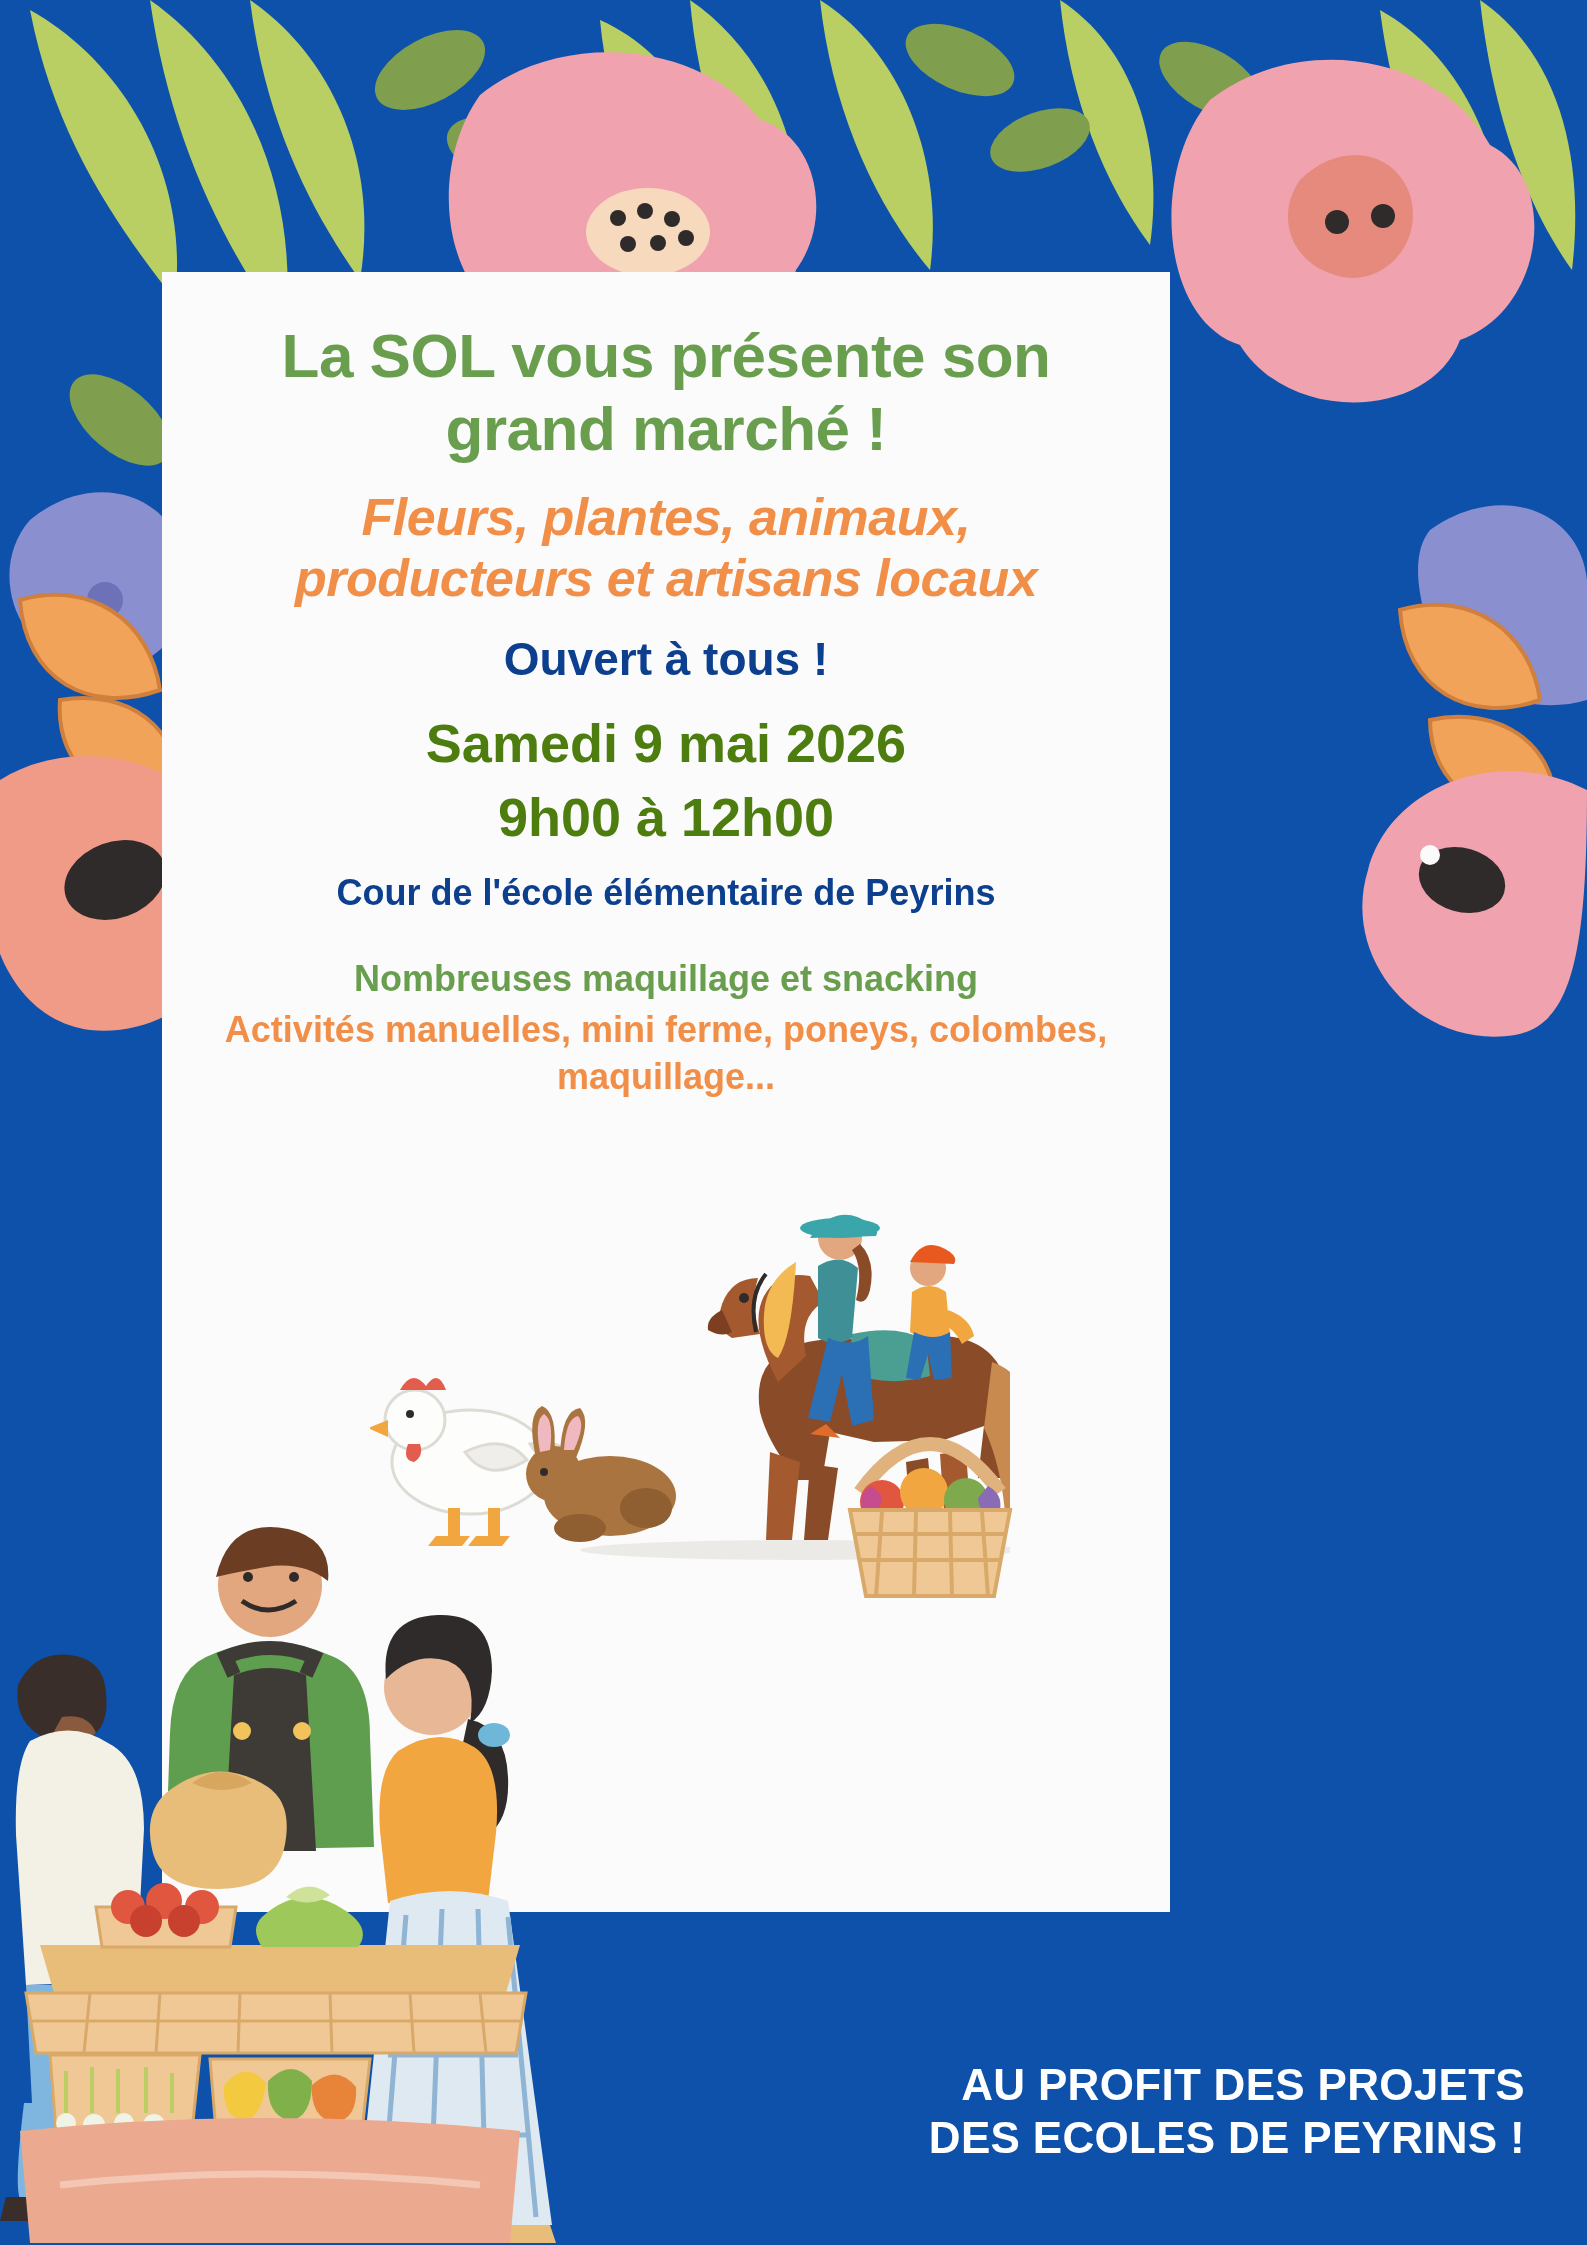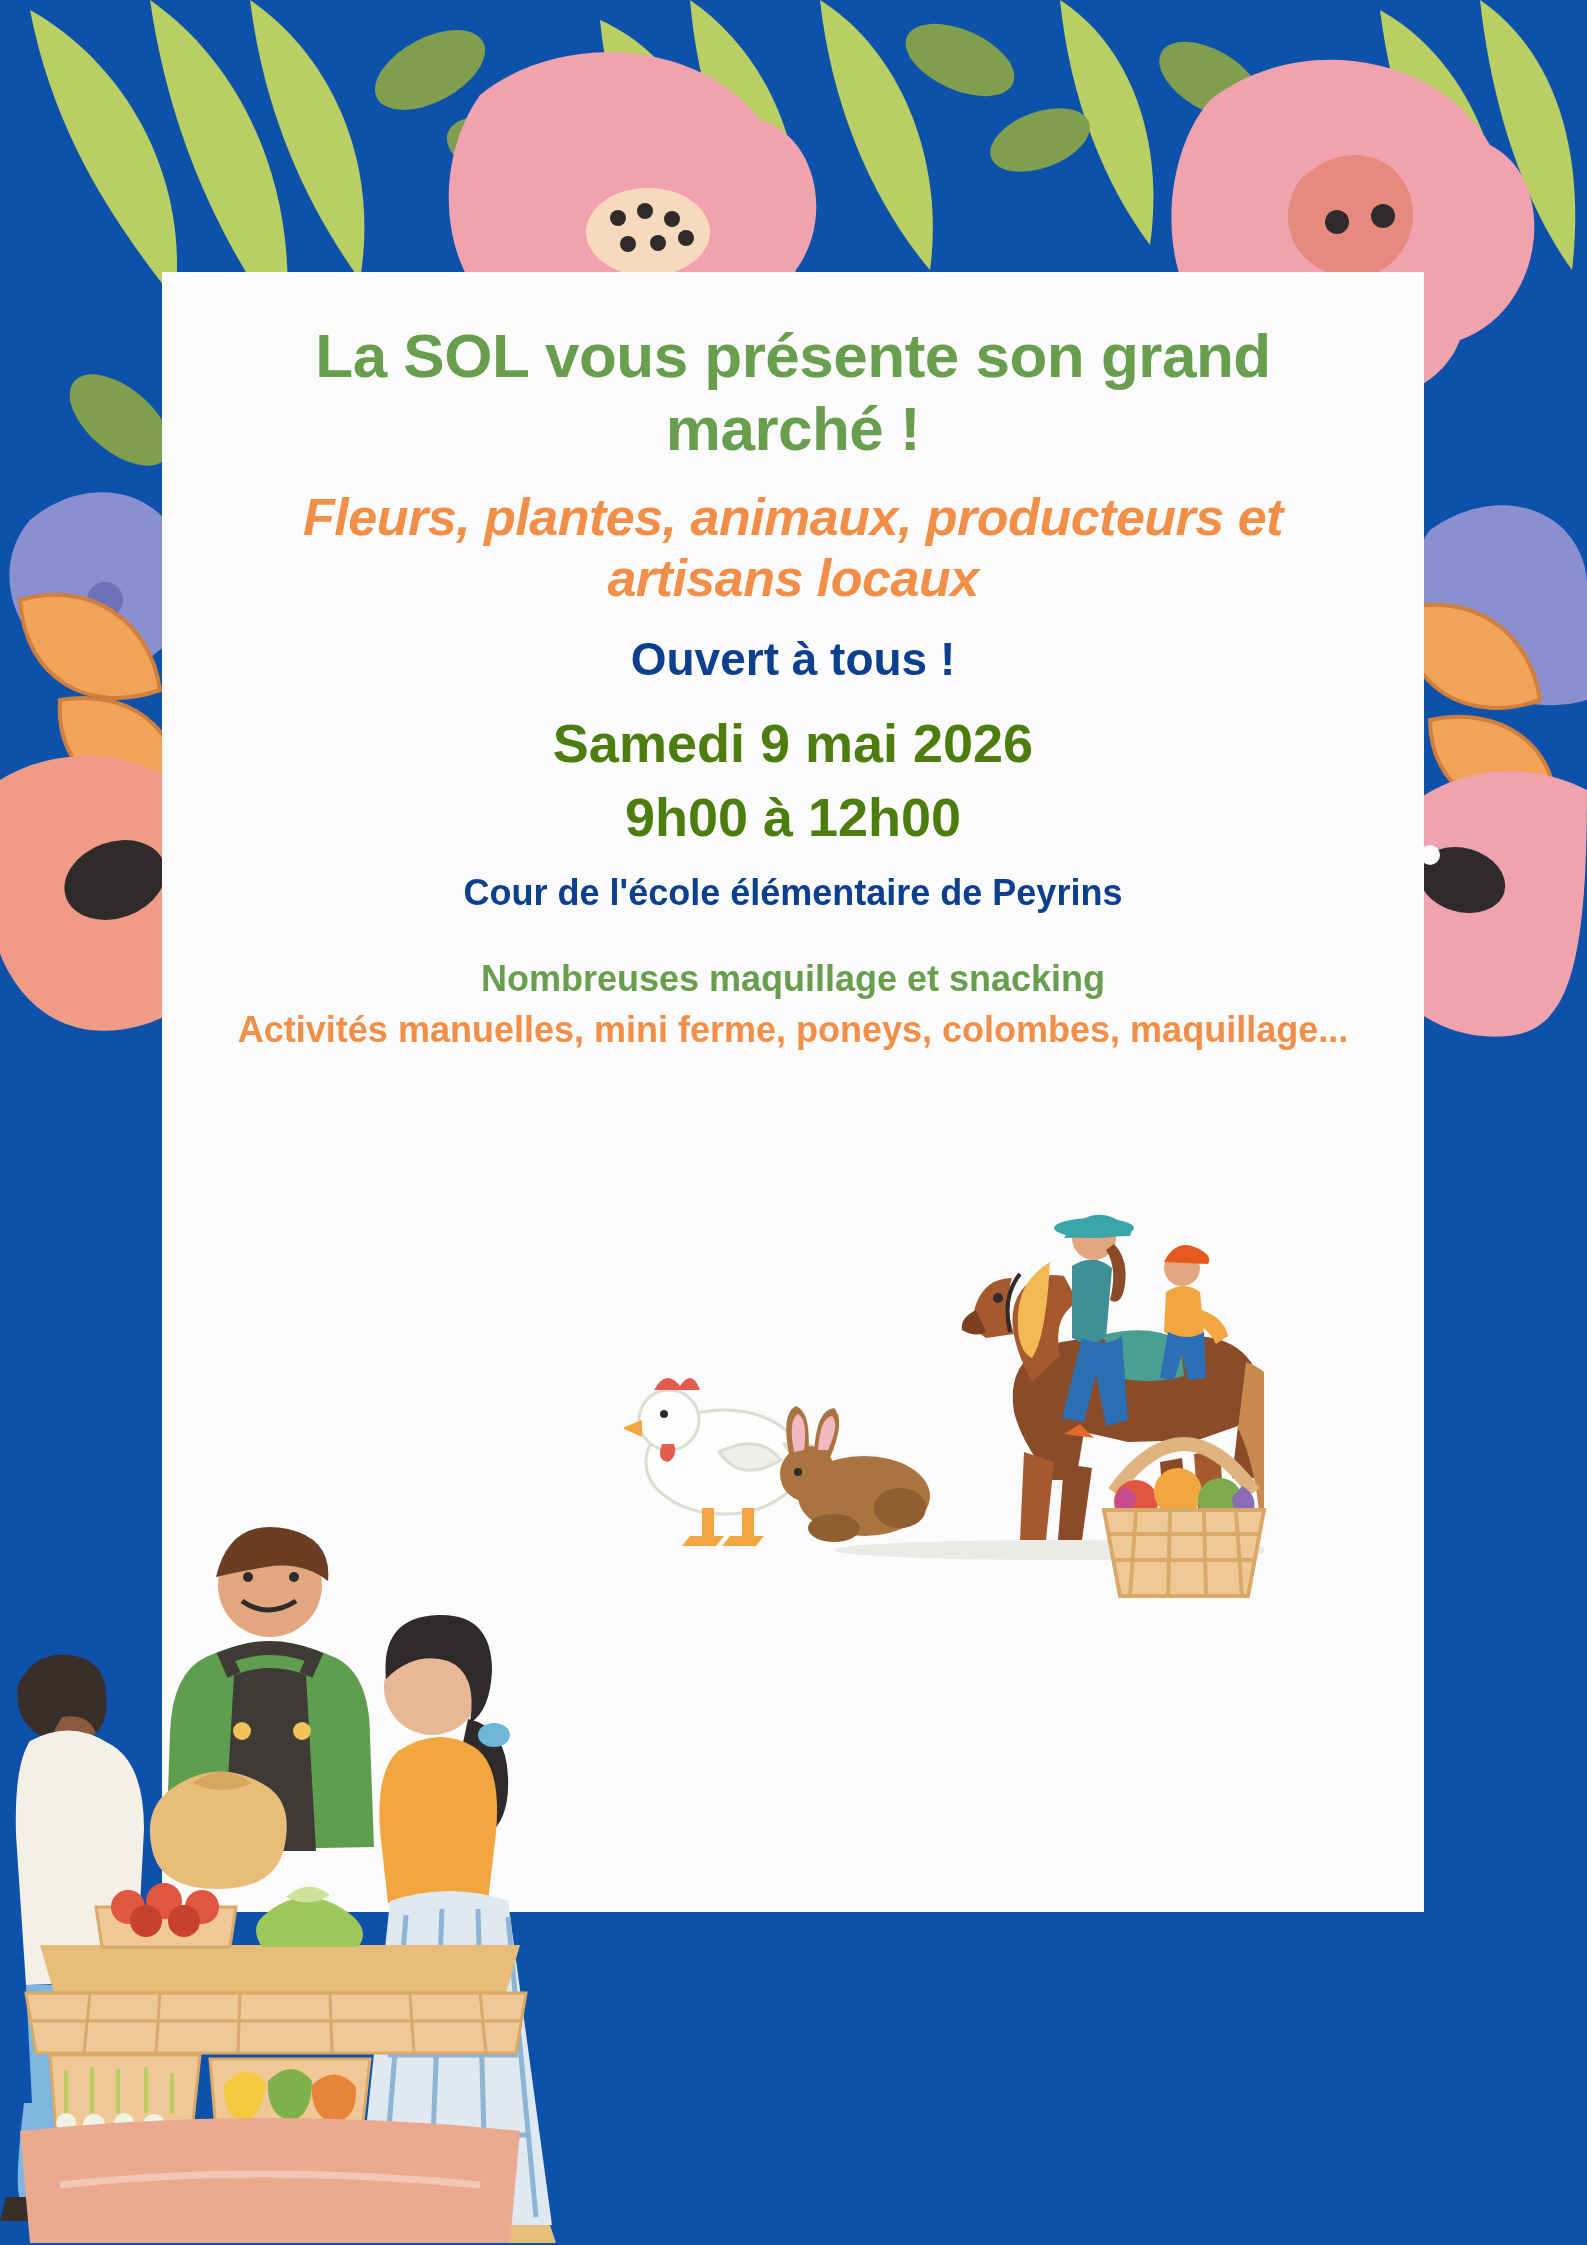--- a/index.html
+++ b/index.html
@@ -31,21 +31,21 @@
     width: 1587px;
     height: 1060px;
     pointer-events: none;
   }
 
   
   .card {
     position: absolute;
     left: 162px;
     top: 272px;
-    width: 1262px;
+    width: 1008px;
     height: 1640px;
     background: #fbfbfb;
     z-index: 5;
   }
 
   .text-block {
     position: relative;
     padding: 48px 60px 0 60px;
     text-align: center;
     z-index: 7;
@@ -395,14 +395,18 @@
         <path d="M224 560 q22 -26 42 -2 q-4 34 -22 38 q-22 -4 -20 -36 z" fill="#f2c93f"></path>
         <path d="M268 556 q24 -24 44 0 q0 36 -22 40 q-24 -6 -22 -40 z" fill="#7fb04a"></path>
         <path d="M312 560 q24 -22 44 2 q2 32 -22 36 q-24 -6 -22 -38 z" fill="#e8833a"></path>
       </g>
 
       <path d="M20 606 q250 -26 500 0 l-10 112 h-480 z" fill="#eba98f"></path>
       <path d="M60 660 q200 -22 420 0" stroke="#f4c7b4" stroke-width="7" fill="none"></path>
     </g>
   </svg>
 
+  <div class="footer">
+    <div>AU PROFIT DES PROJETS</div>
+    <div>DES ECOLES DE PEYRINS !</div>
+  </div>
 
 </div>
 
 </body></html>

